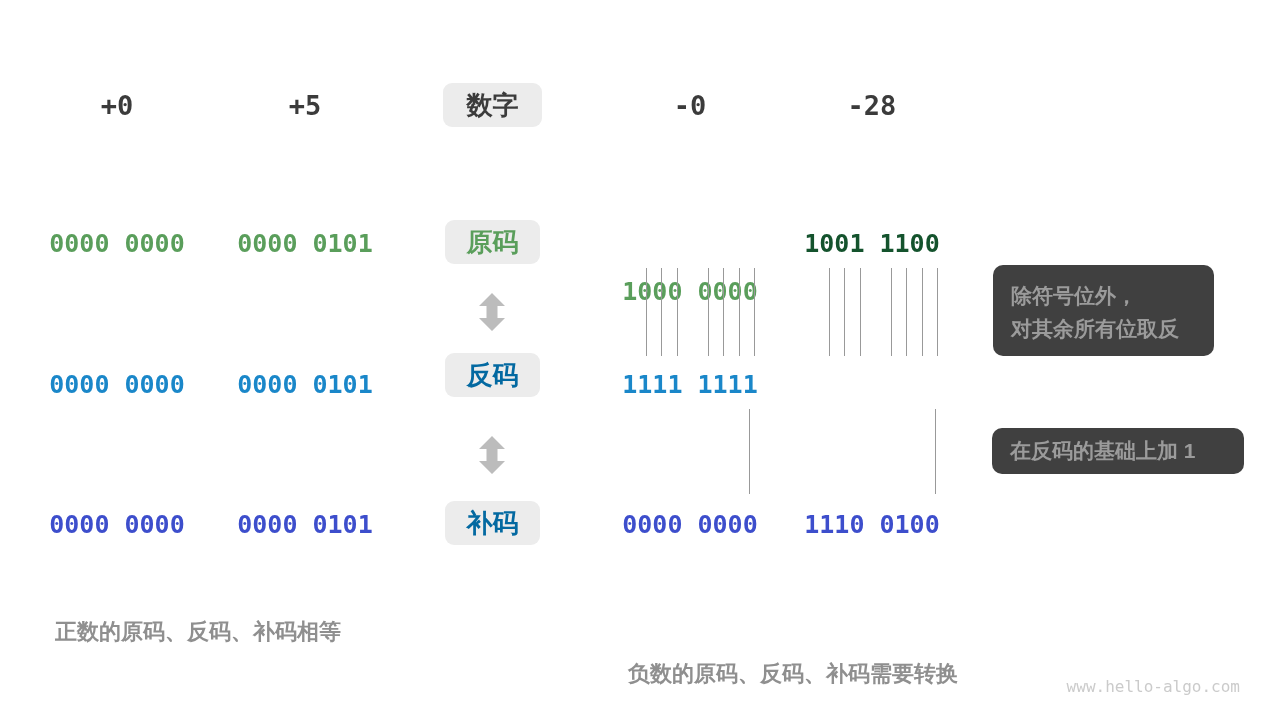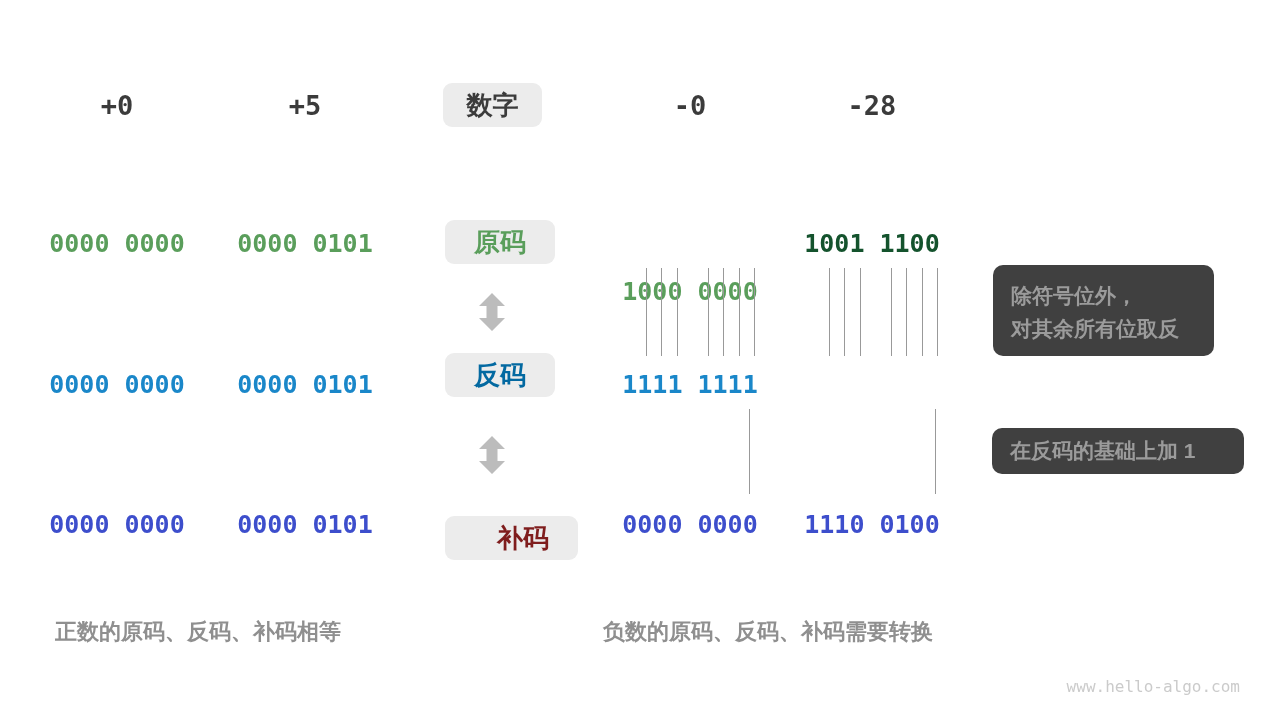--- a/index.html
+++ b/index.html
@@ -16,34 +16,34 @@
     position:absolute;width:160px;text-align:center;
     font-family:"DejaVu Sans Mono","Liberation Mono",monospace;
     font-size:25px;font-weight:600;letter-spacing:0px;
   }
   .badge{
     position:absolute;background:#ececec;border-radius:9px;
     display:flex;align-items:center;justify-content:center;
     font-weight:bold;font-size:26px;
   }
   .badge.header{left:443px;top:83px;width:99px;height:44px;color:#3b3b3b;}
-  .badge.row{left:445px;width:110px;height:44px;}
+  .badge.row{left:445px;width:95px;height:44px;}
   .tick{position:absolute;width:1px;background:#999999;}
   .tick.flip{top:268px;height:88px;}
   .tick.carry{top:409px;height:85px;}
   .arrow{position:absolute;left:479px;width:26px;height:38px;}
   .note{
     position:absolute;background:#404040;border-radius:10px;color:#9b9b9b;
     font-weight:bold;font-size:21px;box-sizing:border-box;
   }
   .note.flip{left:993px;top:265px;width:221px;height:91px;padding:14px 0 0 18px;line-height:33px;}
   .note.carry{left:992px;top:428px;width:252px;height:46px;display:flex;align-items:center;padding-left:18px;}
   .caption{position:absolute;top:617px;font-size:22px;font-weight:bold;color:#8f8f8f;}
   .caption.pos{left:55px;}
-  .caption.neg{left:603px;}
+  .caption.neg{left:628px;margin-top:42px;}
   .watermark{
     position:absolute;left:1040px;top:677px;width:200px;text-align:right;
     font-family:"DejaVu Sans Mono","Liberation Mono",monospace;
     font-size:16px;color:#cbcbcb;
   }
   
   .c1{left:37px;} .c2{left:225px;} .c3{left:610px;} .c4{left:792px;}
   .r-orig{top:229px;} .r-ones{top:370px;} .r-twos{top:510px;}
 </style>
 </head>
@@ -89,21 +89,21 @@
 
   <div class="tick carry" style="left:749px;"></div>
   <div class="tick carry" style="left:935px;"></div>
 
   <svg class="arrow" style="top:436px;" viewBox="0 0 26 38">
     <path d="M13 0 L26 13 L18.5 13 L18.5 25 L26 25 L13 38 L0 25 L7.5 25 L7.5 13 L0 13 Z" fill="#bcbcbc"></path>
   </svg>
 
   <div class="bin r-twos c1" style="color: rgb(61, 78, 204);">0000 0000</div>
   <div class="bin r-twos c2" style="color: rgb(61, 78, 204);">0000 0101</div>
-  <div class="badge row" style="top: 516px; color: #7f1d1d; padding-left: 23px;">补码</div>
+  <div class="badge row" style="top: 501px; color: #0369a1;">补码</div>
   <div class="bin r-twos c3" style="color: rgb(61, 78, 204);">0000 0000</div>
   <div class="bin r-twos c4" style="color: rgb(61, 78, 204);">1110 0100</div>
 
   <div class="note flip">
     <div>除符号位外，</div>
     <div>对其余所有位取反</div>
   </div>
   <div class="note carry">在反码的基础上加 1</div>
 
   <div class="caption pos">正数的原码、反码、补码相等</div>

